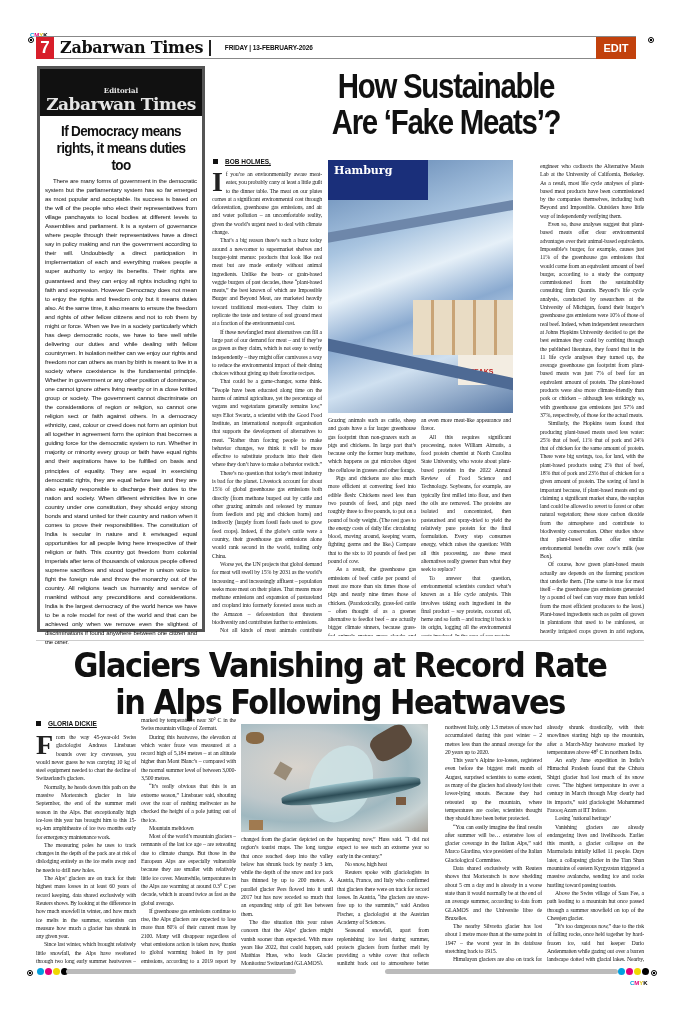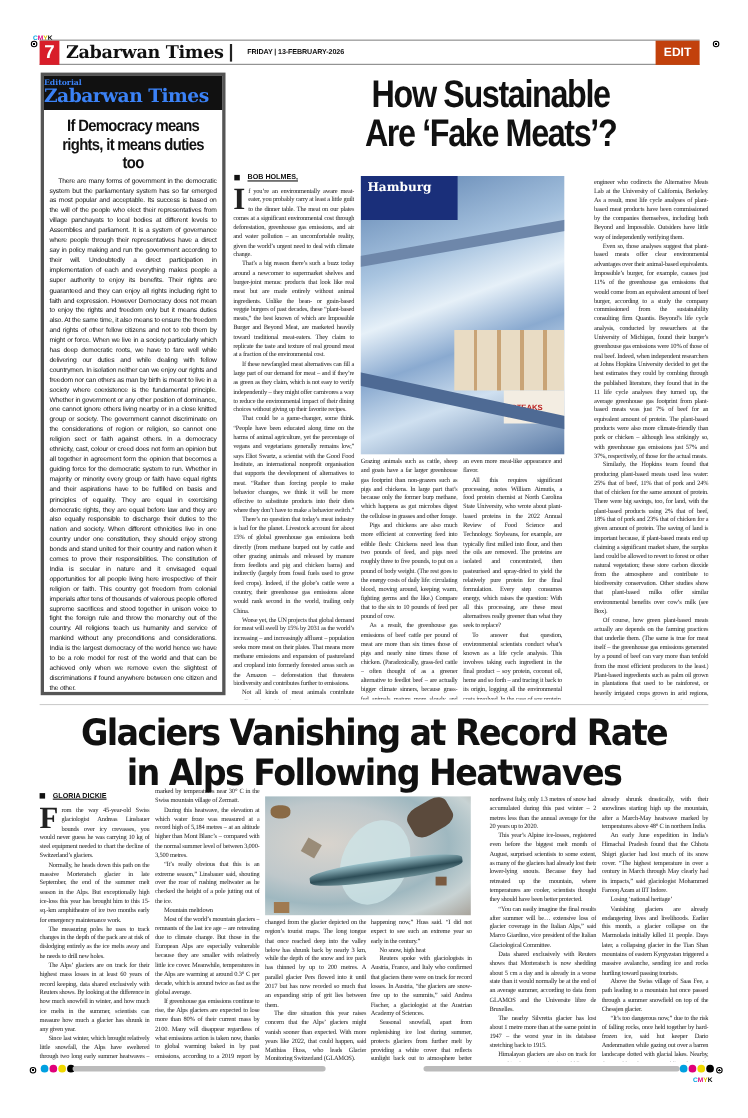--- a/index.html
+++ b/index.html
@@ -8,35 +8,35 @@
 .cmyk-top{position:absolute;top:32px;left:30px;font:bold 6px "Liberation Sans",sans-serif;letter-spacing:0}
 .cmyk-top .c{color:#00a0e0}.cmyk-top .m{color:#e0007a}.cmyk-top .y{color:#e0c000}.cmyk-top .k{color:#000}
 .reg{position:absolute;width:6px;height:6px;border-radius:50%;border:1px solid #000;background:radial-gradient(#000 35%,#fff 40%)}
 .masthead{position:absolute;top:36px;left:36px;width:600px;height:23px;border-top:1px solid #888;border-bottom:1px solid #888;display:flex;align-items:center}
 .pageno{width:18px;height:22px;background:#d81e2a;color:#fff;font:bold 17px "Liberation Sans",sans-serif;display:flex;align-items:center;justify-content:center}
 .paper-name{font:bold 16px "DejaVu Serif",serif;margin-left:6px;letter-spacing:-0.3px}
 .mast-sep{width:1.5px;height:16px;background:#222;margin-left:6px}
 .mast-date{font:bold 6.5px "Liberation Sans",sans-serif;margin-left:14px;letter-spacing:-0.1px}
 .edit-tag{position:absolute;right:0;top:0;height:22px;width:40px;background:#c2410c;color:#fff;font:bold 11px "Liberation Sans",sans-serif;display:flex;align-items:center;justify-content:center}
 .editorial{position:absolute;top:66px;left:37px;width:168px;height:566px;border:3px solid #555;background:#fff}
-.ed-head{background:#111;color:#3b82f6;padding:2px 0 3px}
+.ed-head{background:#111;color:#e5e5e5;text-align:center;padding:18px 0 3px}
 .ed-head .small{font:bold 7px "DejaVu Serif",serif;display:block;line-height:8px}
 .ed-head .big{font:bold 17px "DejaVu Serif",serif;display:block;line-height:18px;letter-spacing:-0.5px}
 .ed-title{font:bold 15px "Liberation Sans",sans-serif;text-align:center;line-height:17px;padding:6px 4px 3px;letter-spacing:-0.7px;transform:scaleX(.9)}
 .ed-body{font:6.1px/9.05px "Liberation Sans",sans-serif;text-align:justify;padding:0 5px;letter-spacing:-0.15px}
 .ed-body p{text-indent:8px}
 .h1{position:absolute;left:216px;top:68px;width:460px;text-align:center;font:900 35px/36px "Liberation Sans",sans-serif;letter-spacing:-1.5px;transform:scaleX(.84);transform-origin:center top}
 .byline{position:absolute;font:bold 6.5px "Liberation Sans",sans-serif;text-decoration:underline;display:flex;align-items:center;gap:7px}
 .byline::before{content:"";width:5px;height:5px;background:#111;display:inline-block}
 .col{position:absolute;font:5.9px/8.3px "Liberation Serif",serif;text-align:justify;letter-spacing:-0.2px;overflow:hidden;color:#222}
 .col p{text-indent:8px}
 .col p.noind{text-indent:0}
 .drop{float:left;font:bold 28px/22px "Liberation Serif",serif;margin:1px 3px 0 0}
 .photo1{position:absolute;left:328px;top:160px;width:185px;height:253px;overflow:hidden;background:linear-gradient(160deg,#5a7fae 0%,#a8c4e0 30%,#e6f0f8 45%,#8aaad0 60%,#cfe0f0 75%,#5a7aa6 100%)}
-.photo1 .sign{position:absolute;left:0;top:0;width:88px;height:40px;background:#1a2f7a;color:#fff;font:bold 11px "DejaVu Serif",serif;padding:4px 6px}
+.photo1 .sign{position:absolute;left:0;top:0;width:100px;height:40px;background:#1a2f7a;color:#fff;font:bold 11px "DejaVu Serif",serif;padding:4px 6px}
 .photo1 .rail1{position:absolute;left:-10px;top:55px;width:220px;height:10px;background:#6e87aa;transform:rotate(-10deg)}
 .photo1 .rail2{position:absolute;left:-10px;top:200px;width:220px;height:12px;background:#4e6a94;transform:rotate(12deg)}
 .photo1 .boxes{position:absolute;left:85px;top:140px;width:100px;height:55px;background:repeating-linear-gradient(90deg,#e9dcc4 0 18px,#c9a476 18px 21px)}
 .photo1 .boxes2{position:absolute;left:130px;top:195px;width:60px;height:30px;background:#f3ede2}
 .photo1 .label{position:absolute;left:137px;top:208px;color:#b22;font:bold 7px "Liberation Sans",sans-serif}
 .h2{position:absolute;left:40px;top:647px;width:600px;text-align:center;font:bold 33px/37px "DejaVu Sans",sans-serif;letter-spacing:-1.6px;transform:scaleX(.92);transform-origin:center top}
 .divider{position:absolute;left:36px;top:640px;width:608px;height:1px;background:#ccc}
 .photo2{position:absolute;left:241px;top:724px;width:187px;height:108px;overflow:hidden;background:radial-gradient(ellipse at 30% 40%,#d9d4cd 0%,#bfc8cb 40%,#9fb8c0 60%,#c8d3d4 80%,#a8a39b 100%)}
 .photo2 .crack{position:absolute;left:40px;top:58px;width:140px;height:18px;background:linear-gradient(180deg,#9cc3cc,#2d4d57 60%,#6b8e96);border-radius:40%;transform:rotate(-8deg)}
 .photo2 .stream{position:absolute;left:70px;top:20px;width:60px;height:80px;background:#cde3e6;border-radius:50%;transform:rotate(25deg);opacity:.8}

